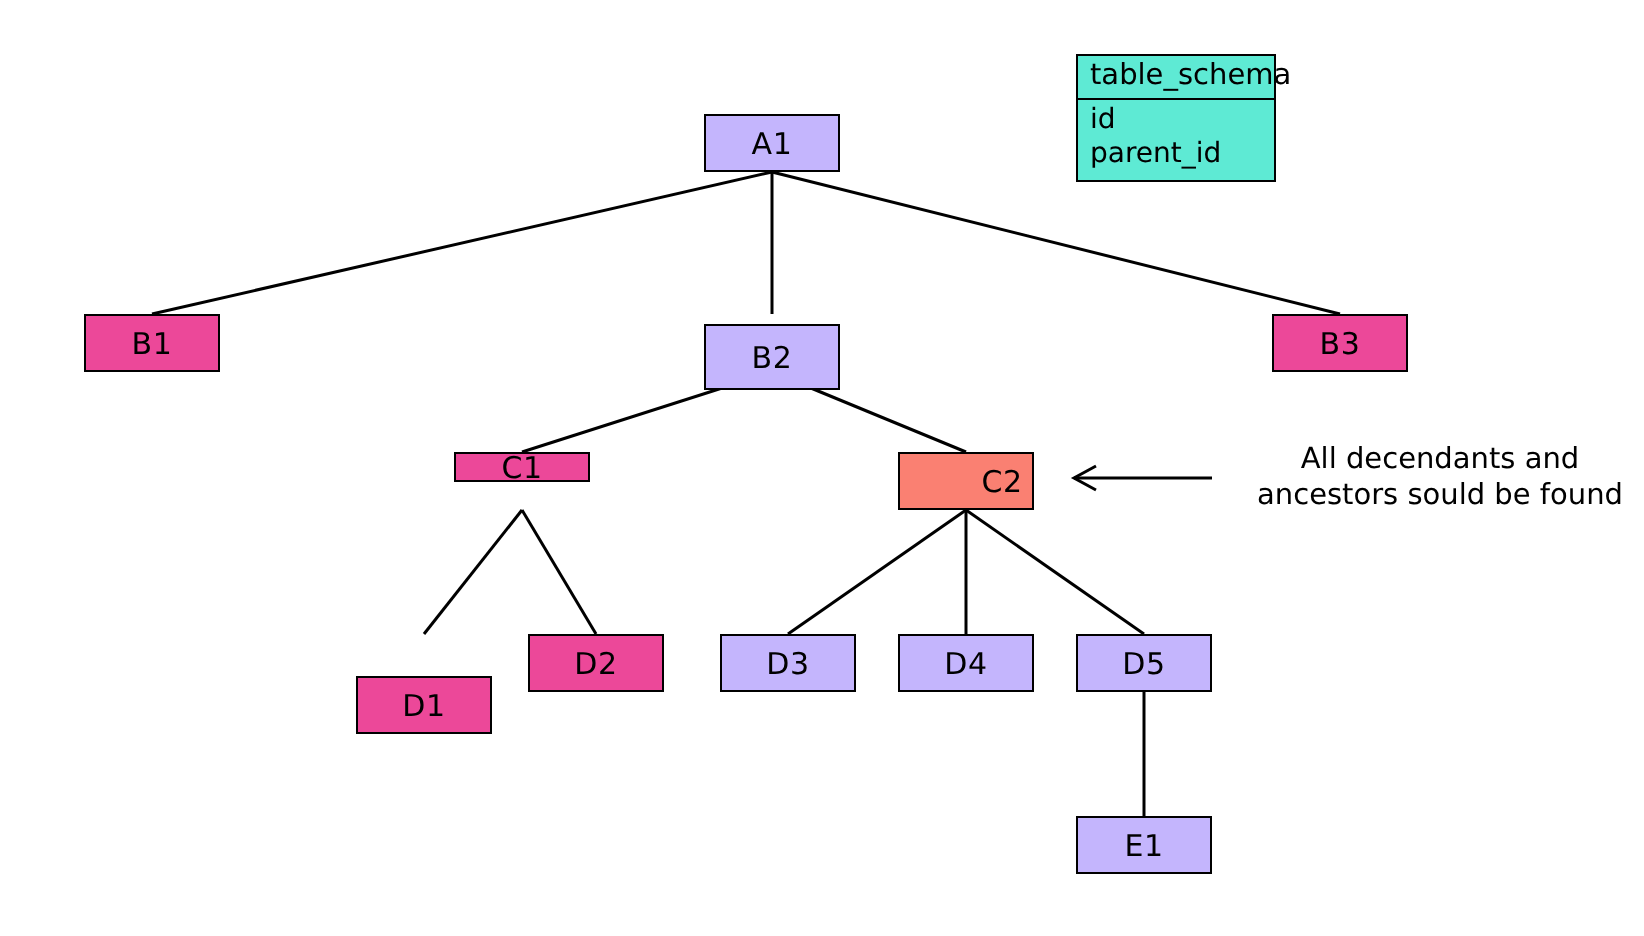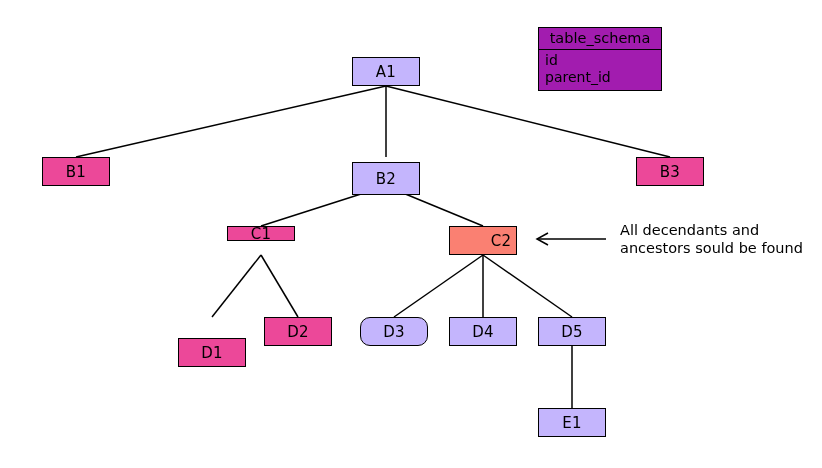--- a/index.html
+++ b/index.html
@@ -38,24 +38,24 @@
     z-index: 3;
   }
   .node.fill-white { background: #ec4899; }
   .node.fill-gray  { background: #c4b5fd; }
   .node.fill-red   { background: #fa8072; }
 
   #schema {
     position: absolute;
     left: 538px;
     top: 27px;
-    width: 124px;
+    width: 100px;
     box-sizing: border-box;
     border: 1.4px solid #000000;
-    background: #a21caf;
+    background: #5eead4;
     z-index: 3;
   }
   #schema .schema-title {
     text-align: center;
     font-size: 14.5px;
     padding: 2px 6px 3px 6px;
     border-bottom: 1.4px solid #000000;
     color: #000000;
     font-family: "DejaVu Sans", sans-serif;
   }
@@ -71,21 +71,21 @@
   }
 
   #annotation {
     position: absolute;
     left: 620px;
     top: 221px;
     width: 200px;
     font-size: 14.5px;
     line-height: 18px;
     color: #000000;
-    text-align: left;
+    text-align: center;
     font-family: "DejaVu Sans", sans-serif;
     z-index: 3;
   }
 </style>
 </head>
 <body>
 
 <div id="canvas">
 
   <svg id="edges" viewBox="0 0 822 468" xmlns="http://www.w3.org/2000/svg">
@@ -126,21 +126,21 @@
       </div>
       <div class="node fill-red" style="left: 449px; top: 226px; width: 68px; height: 29px; padding-left: 36px;">
         <span>C2</span>
       </div>
       <div class="node fill-white" style="left: 178px; top: 317px; width: 68px; height: 29px; margin-top: 21px;">
         <span>D1</span>
       </div>
       <div class="node fill-white" style="left: 264px; top: 317px; width: 68px; height: 29px;">
         <span>D2</span>
       </div>
-      <div class="node fill-gray" style="left: 360px; top: 317px; width: 68px; height: 29px; border-radius: 10px;">
+      <div class="node fill-gray" style="left: 360px; top: 317px; width: 68px; height: 29px;">
         <span>D3</span>
       </div>
       <div class="node fill-gray" style="left: 449px; top: 317px; width: 68px; height: 29px;">
         <span>D4</span>
       </div>
       <div class="node fill-gray" style="left: 538px; top: 317px; width: 68px; height: 29px;">
         <span>D5</span>
       </div>
       <div class="node fill-gray" style="left: 538px; top: 408px; width: 68px; height: 29px;">
         <span>E1</span>

